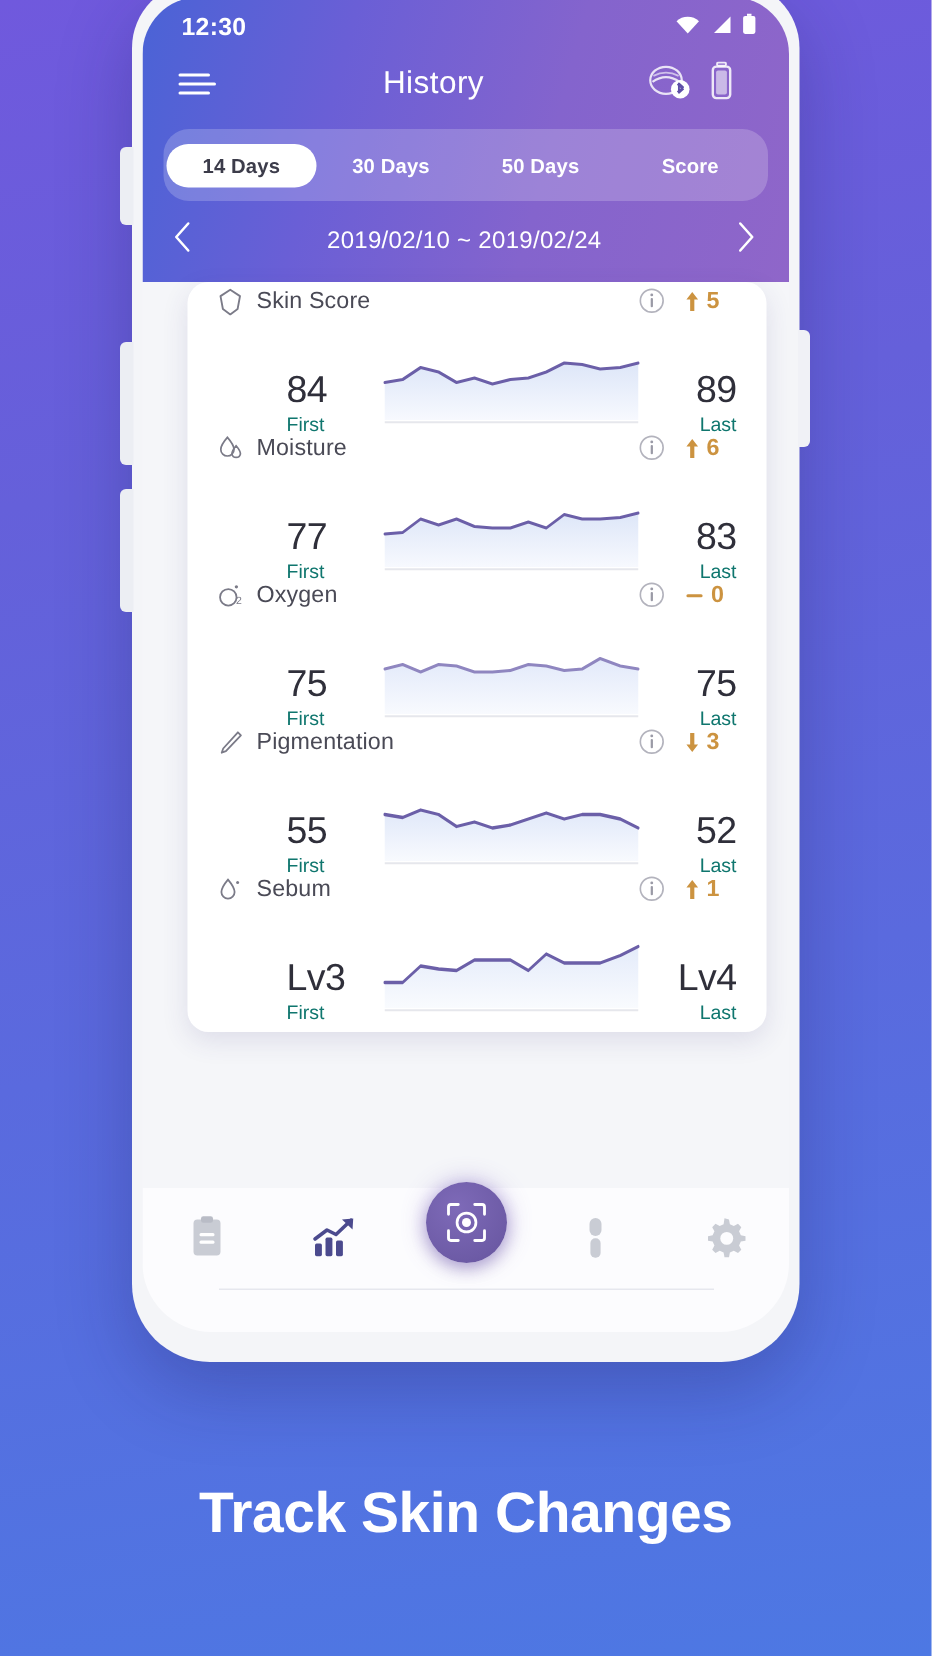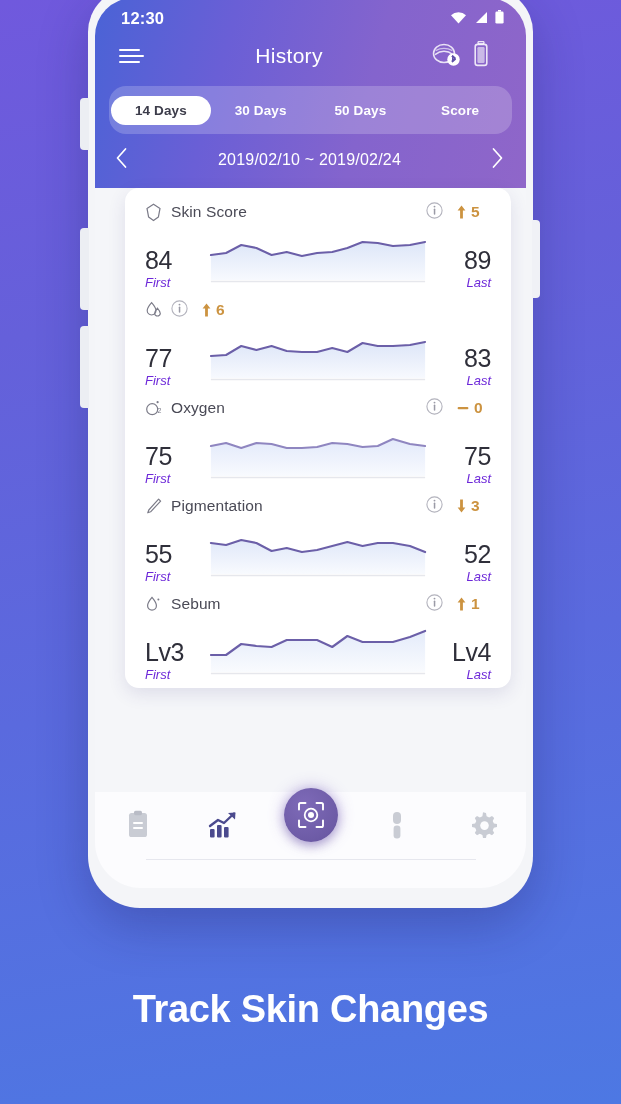--- a/index.html
+++ b/index.html
@@ -76,35 +76,35 @@
   .chev{ cursor:pointer; }
 
   
   #metrics-card{
     position:absolute; left:30px; top:190px; width:386px;
     background:#fff; border-radius:14px; padding:4px 0 6px 0;
     box-shadow:0 6px 18px rgba(60,50,120,.12);
   }
   .metric-row{ padding:0 20px; }
   .metric-head{
-    display:flex; align-items:center; height:40px;
+    display:flex; align-items:flex-start; height:40px;
   }
   .metric-icon{ width:26px; display:flex; align-items:center; }
   .metric-label{ font-size:15.5px; color:#4a4a56; flex:1; letter-spacing:.1px; }
   .info-icon{ margin-right:14px; cursor:pointer; }
   .metric-delta{
     display:flex; align-items:center; gap:5px;
     color:#cc9340; font-size:15.5px; font-weight:bold; min-width:34px;
   }
   .delta-arrow{ font-size:14px; line-height:1; }
-  .metric-body{ display:flex; align-items:flex-end; height:58px; }
+  .metric-body{ display:flex; align-items:flex-end; height:58px;margin-left:46px; }
   .metric-side{ width:58px; }
   .metric-side.right{ text-align:right; }
   .metric-value{ font-size:25px; color:#2f2f3a; font-weight:500; line-height:1.05; letter-spacing:-.4px; }
-  .metric-caption{ font-size:13px; color:#6d28d9; margin-top:2px;font-style:italic; }
+  .metric-caption{ font-size:13px; color:#0f766e; margin-top:2px; }
   .spark-wrap{ flex:1; height:54px; padding:0 6px; position:relative; }
   .spark-wrap svg{ display:block; width:100%; height:100%; }
 
   
   #bottom-nav{
     position:absolute; left:0; bottom:0; width:100%; height:96px;
     background:#fcfcfe;
     display:flex; align-items:flex-start; justify-content:space-around;
     padding-top:18px;
   }
@@ -262,20 +262,21 @@
       </div>
 
       <div class="metric-row">
         <div class="metric-head">
           <span class="metric-icon">
             <svg width="19" height="19" viewBox="0 0 19 19">
               <path d="M6.6 1.6 C6.6 1.6 2.2 6.6 2.2 9.6 A4.4 4.4 0 0 0 11 9.6 C11 6.6 6.6 1.6 6.6 1.6 Z" fill="none" stroke="#7b7b88" stroke-width="1.15"></path>
               <path d="M12.4 7.2 C12.4 7.2 9.6 10.6 9.6 12.6 A2.9 2.9 0 0 0 15.3 12.6 C15.3 10.6 12.4 7.2 12.4 7.2 Z" fill="none" stroke="#7b7b88" stroke-width="1.15"></path>
             </svg>
           </span>
+          <span class="metric-label">Moisture</span>
           <span class="info-icon">
             <svg width="17" height="17" viewBox="0 0 17 17">
                 <circle cx="8.5" cy="8.5" r="7.6" fill="none" stroke="#b3b3bd" stroke-width="1.1"></circle>
                 <circle cx="8.5" cy="4.6" r=".95" fill="#9a9aa6"></circle>
                 <rect x="7.8" y="6.6" width="1.5" height="6.2" rx=".7" fill="#9a9aa6"></rect>
               </svg>
           </span>
           <span class="metric-delta">
             <svg class="delta-arrow" width="9" height="14" viewBox="0 0 9 14">
                 <path d="M4.5 0.6 L8.4 5.6 L5.9 5.6 L5.9 13.4 L3.1 13.4 L3.1 5.6 L0.6 5.6 Z" fill="#cc9340"></path>

